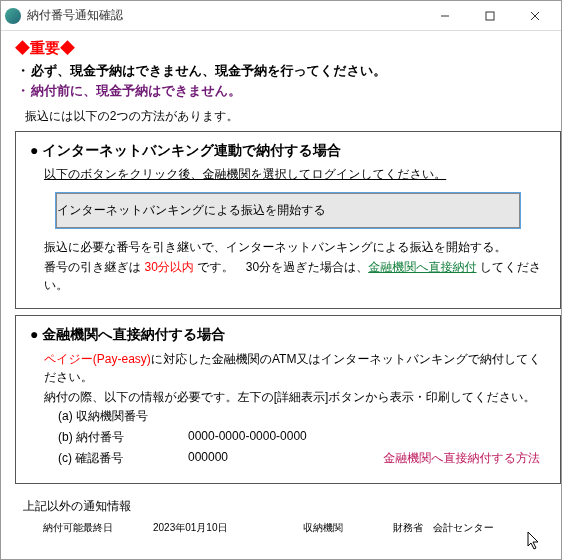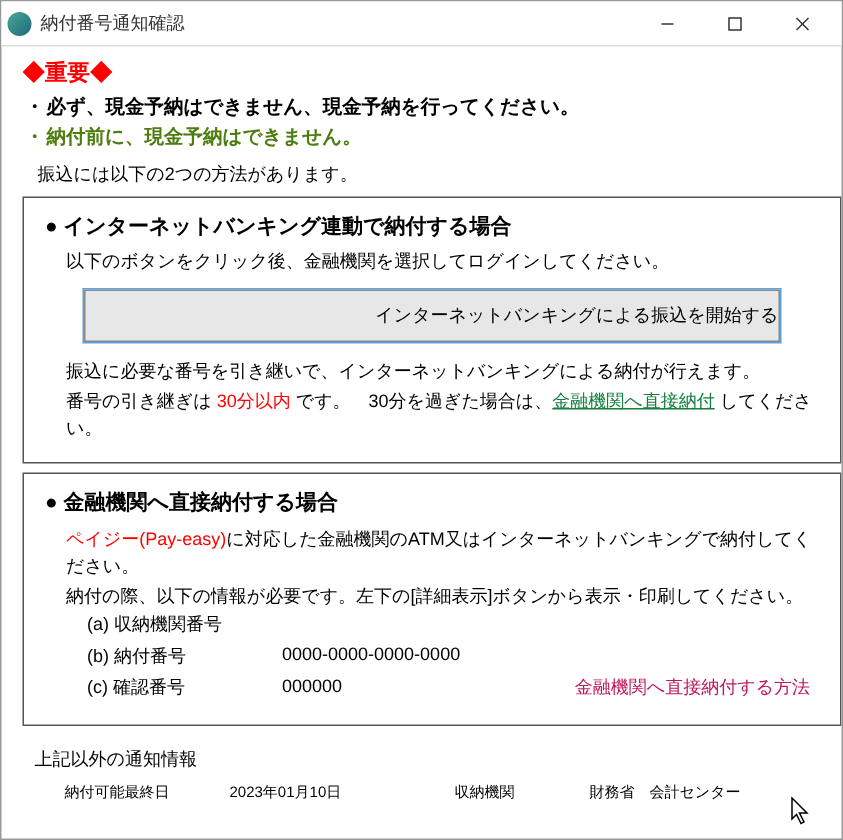--- a/index.html
+++ b/index.html
@@ -49,39 +49,39 @@
   font-weight: bold;
   font-size: 15px;
   margin-bottom: 4px;
 }
 .important-line {
   font-size: 13px;
   font-weight: bold;
   margin-bottom: 2px;
 }
 .important-line .bullet { display:inline-block; width:16px; text-align:center;}
-.important-line.red { color: #4d7c0f; }
+.important-line.red { color: #701a75; }
 .sub-note { font-size: 12px; margin: 6px 0 6px 10px; }
 .box {
   border: 1px solid #555;
   padding: 10px 14px 12px 14px;
   margin-bottom: 6px;
 }
 .box-header {
   font-weight: bold;
   font-size: 14px;
   margin-bottom: 6px;
 }
-.box-desc { font-size: 12px; margin-bottom: 10px; margin-left: 14px; }
+.box-desc { font-size: 12px; margin-bottom: 10px; margin-left: 14px; text-decoration: underline; }
 .big-btn {
   display: block;
   width: 464px;
   margin: 0 auto 10px auto;
   padding: 8px 0;
-  text-align: right;
+  text-align: left;
   background: #e7e7e7;
   border: 1px solid #888;
   outline: 1px solid #5aa3e0;
   font-size: 12px;
 }
 .note-line { font-size: 12px; margin-left: 14px; margin-bottom: 2px; line-height: 1.5; }
 .red-inline { color: #ff0000; }
 .link-inline { color: #15803d; text-decoration: underline; cursor: pointer; }
 .kv-row { display: flex; font-size: 12px; margin-left: 28px; margin-bottom: 4px; }
 .kv-row .k { width: 130px; }
@@ -135,21 +135,21 @@
     </div>
     <div class="important-line red">
       <span class="bullet">・</span><span>納付前に、現金予納はできません。</span>
     </div>
     <div class="sub-note">振込には以下の2つの方法があります。</div>
 
     <div class="box">
       <div class="box-header">●  インターネットバンキング連動で納付する場合</div>
       <div class="box-desc">以下のボタンをクリック後、金融機関を選択してログインしてください。</div>
       <button class="big-btn">インターネットバンキングによる振込を開始する</button>
-      <div class="note-line">振込に必要な番号を引き継いで、インターネットバンキングによる納付が行えます。</div>
+      <div class="note-line">振込に必要な番号を引き継いで、インターネットバンキングによる振込を開始する。</div>
       <div class="note-line">
         <span>番号の引き継ぎは </span><span class="red-inline">30分以内</span><span> です。　30分を過ぎた場合は、</span><span class="link-inline">金融機関へ直接納付</span><span> してください。</span>
       </div>
     </div>
 
     <div class="box">
       <div class="box-header">●  金融機関へ直接納付する場合</div>
       <div class="note-line">
         <span class="red-inline">ペイジー(Pay-easy)</span><span>に対応した金融機関のATM又はインターネットバンキングで納付してください。</span>
       </div>

